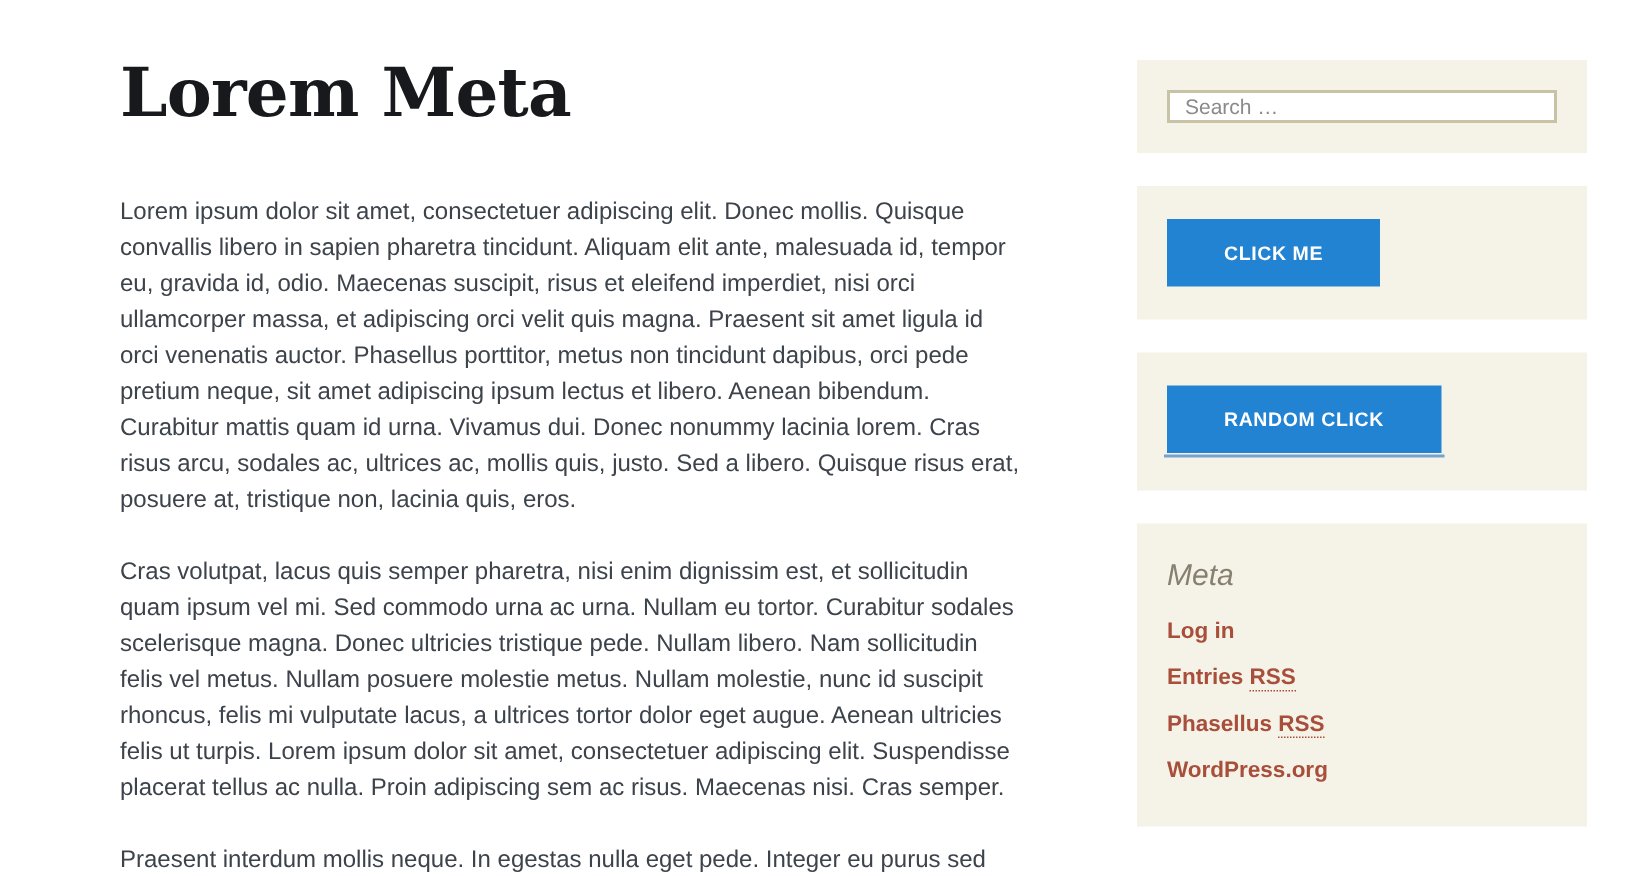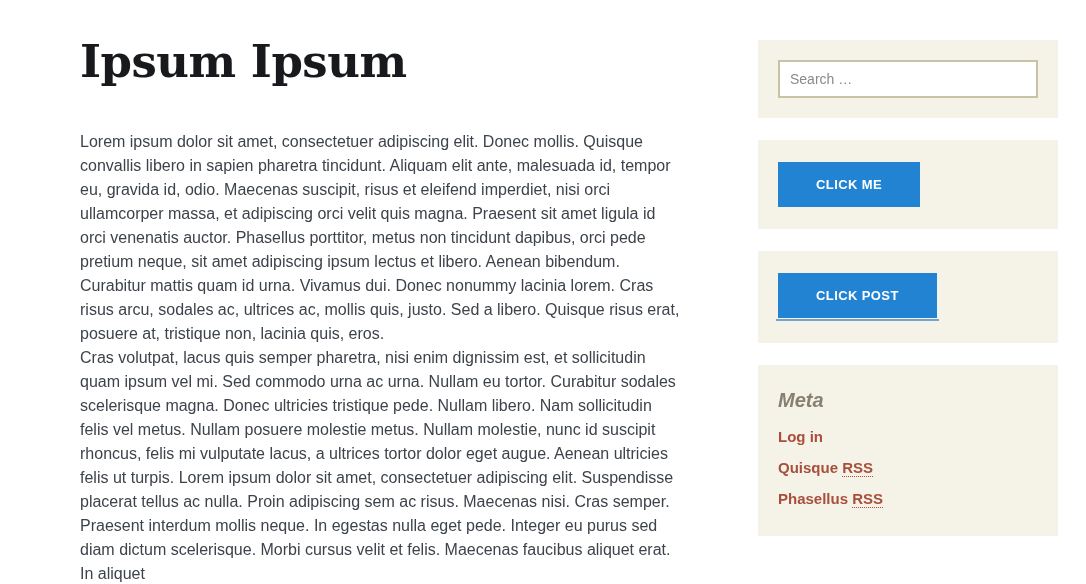--- a/index.html
+++ b/index.html
@@ -24,39 +24,40 @@
     font-size: 45px;
     line-height: 1.15;
     color: var(--text-heading, #17191c);
     letter-spacing: -0.5px;
     margin-bottom: 42px;
   }
   .post-body p {
     font-size: 16px;
     line-height: 24px;
     color: var(--text-body, #3d434b);
+    margin-top: 24px;
   }
   .post-body p:first-child { margin-top: 0; }
 
   
   .sidebar {
     position: absolute;
     left: 758px; top: 40px;
     width: 300px;
   }
   .widget {
     background: var(--widget-bg, #f5f2e8);
     margin-bottom: 22px;
     padding: 20px;
   }
   .widget.search-widget { padding: 20px; }
   .search-input {
     display: block;
     width: 260px;
-    height: 38px;
+    height: 22px;
     border: 2px solid var(--input-border, #c9c3a5);
     background: #ffffff;
     padding: 0 10px;
     font-family: "Liberation Sans", sans-serif;
     font-size: 14px;
     color: #555;
     outline: none;
   }
   .search-input::placeholder { color: #8a8a8a; opacity: 1; }
 
@@ -77,70 +78,73 @@
     display: inline-block;
     text-decoration: none;
     border-bottom: 2px solid var(--underline-blue, #74a3cd);
     padding: 0 2px 1px 2px;
     margin: 0 -2px;
   }
 
   .widget.meta-widget { padding: 24px 20px 28px 20px; }
   .widget-title {
     font-style: italic;
-    font-weight: 700;
+    font-weight: 400;
     font-size: 20px;
     color: var(--meta-heading, #87806f);
     margin-bottom: 16px;
   }
   .meta-list { list-style: none; }
   .meta-list li { margin-top: 13px; font-size: 15px; line-height: 18px; }
   .meta-list li:first-child { margin-top: 4px; }
   .meta-link {
     color: var(--link-color, #a84f3b);
     text-decoration: none;
     cursor: pointer;
     font-weight: bold;
   }
   .meta-link .abbr { border-bottom: 1px dotted var(--link-color, #a84f3b); }
 </style>
 </head>
 <body>
 
 <main class="article">
-  <h1 class="post-title">Ipsum Ipsum</h1>
+  <h1 class="post-title">Lorem Meta</h1>
   <div class="post-body">
     <p>Lorem ipsum dolor sit amet, consectetuer adipiscing elit. Donec mollis. Quisque convallis libero in sapien pharetra tincidunt. Aliquam elit ante, malesuada id, tempor eu, gravida id, odio. Maecenas suscipit, risus et eleifend imperdiet, nisi orci ullamcorper massa, et adipiscing orci velit quis magna. Praesent sit amet ligula id orci venenatis auctor. Phasellus porttitor, metus non tincidunt dapibus, orci pede pretium neque, sit amet adipiscing ipsum lectus et libero. Aenean bibendum. Curabitur mattis quam id urna. Vivamus dui. Donec nonummy lacinia lorem. Cras risus arcu, sodales ac, ultrices ac, mollis quis, justo. Sed a libero. Quisque risus erat, posuere at, tristique non, lacinia quis, eros.</p>
     <p>Cras volutpat, lacus quis semper pharetra, nisi enim dignissim est, et sollicitudin quam ipsum vel mi. Sed commodo urna ac urna. Nullam eu tortor. Curabitur sodales scelerisque magna. Donec ultricies tristique pede. Nullam libero. Nam sollicitudin felis vel metus. Nullam posuere molestie metus. Nullam molestie, nunc id suscipit rhoncus, felis mi vulputate lacus, a ultrices tortor dolor eget augue. Aenean ultricies felis ut turpis. Lorem ipsum dolor sit amet, consectetuer adipiscing elit. Suspendisse placerat tellus ac nulla. Proin adipiscing sem ac risus. Maecenas nisi. Cras semper.</p>
     <p>Praesent interdum mollis neque. In egestas nulla eget pede. Integer eu purus sed diam dictum scelerisque. Morbi cursus velit et felis. Maecenas faucibus aliquet erat. In aliquet</p>
   </div>
 </main>
 
 <aside class="sidebar">
 
   <section class="widget search-widget">
     <input type="search" class="search-input" placeholder="Search …" style="">
   </section>
 
   <section class="widget button-widget">
     <button class="ui-button">CLICK ME</button>
   </section>
 
   <section class="widget button-widget">
-    <a class="random-post-link"><button class="ui-button">CLICK POST</button></a>
+    <a class="random-post-link"><button class="ui-button">RANDOM CLICK</button></a>
   </section>
 
   <section class="widget meta-widget">
     <h2 class="widget-title">Meta</h2>
     <ul class="meta-list">
       <li>
         <a class="meta-link"><span>Log in</span><span class="abbr"></span></a>
       </li>
       <li>
-        <a class="meta-link"><span>Quisque </span><span class="abbr">RSS</span></a>
+        <a class="meta-link"><span>Entries </span><span class="abbr">RSS</span></a>
       </li>
       <li>
         <a class="meta-link"><span>Phasellus </span><span class="abbr">RSS</span></a>
+      </li>
+      <li>
+        <a class="meta-link"><span>WordPress.org</span><span class="abbr"></span></a>
       </li>
     </ul>
   </section>
 
 </aside>
 
 </body></html>

